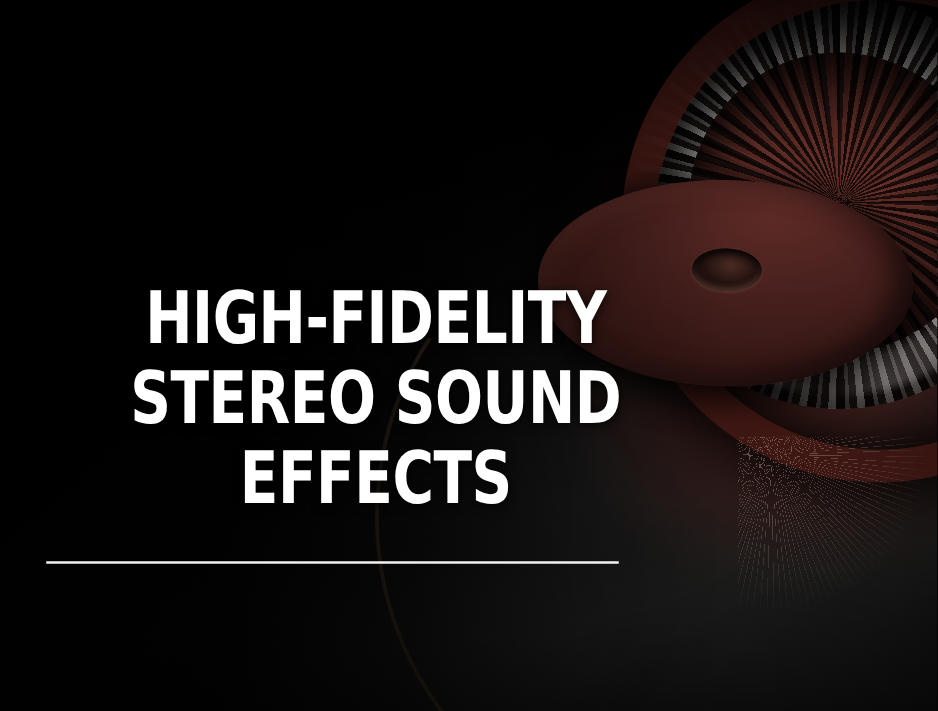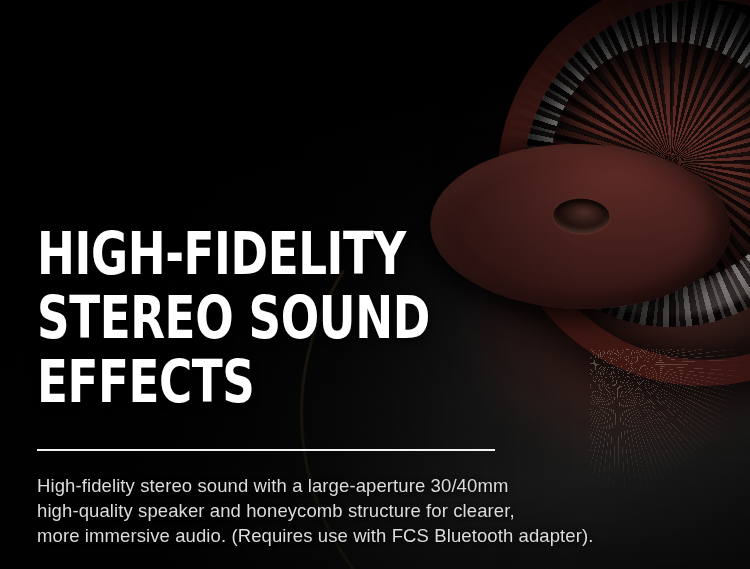--- a/index.html
+++ b/index.html
@@ -236,20 +236,21 @@
     background: radial-gradient(ellipse 760px 520px at 52% 50%, rgba(0,0,0,0) 40%, rgba(0,0,0,0.55) 100%);
   }
 
   
   .content {
     position: absolute;
     left: 37px;
     top: 222px;
     width: 676px;
     z-index: 6;
+    text-align: center;
   }
   .headline {
     margin: 0;
     color: #ffffff;
     font-family: "DejaVu Sans", sans-serif;
     font-weight: 700;
     font-size: 58px;
     line-height: 64px;
     letter-spacing: -0.5px;
     transform: scaleX(0.78);
@@ -302,18 +303,15 @@
 
   <div class="layer vignette"></div>
   <div class="layer vignette-soft"></div>
 
   <div class="content">
     <h1 class="headline">HIGH-FIDELITY
 STEREO SOUND EFFECTS</h1>
 
     <div class="divider"></div>
 
-    <p class="body-copy"> High-fidelity stereo sound with a large-aperture 30/40mm
-high-quality speaker and honeycomb structure for clearer,
-more immersive audio. (Requires use with FCS Bluetooth adapter).</p>
   </div>
 
 </div>
 
 </body></html>

